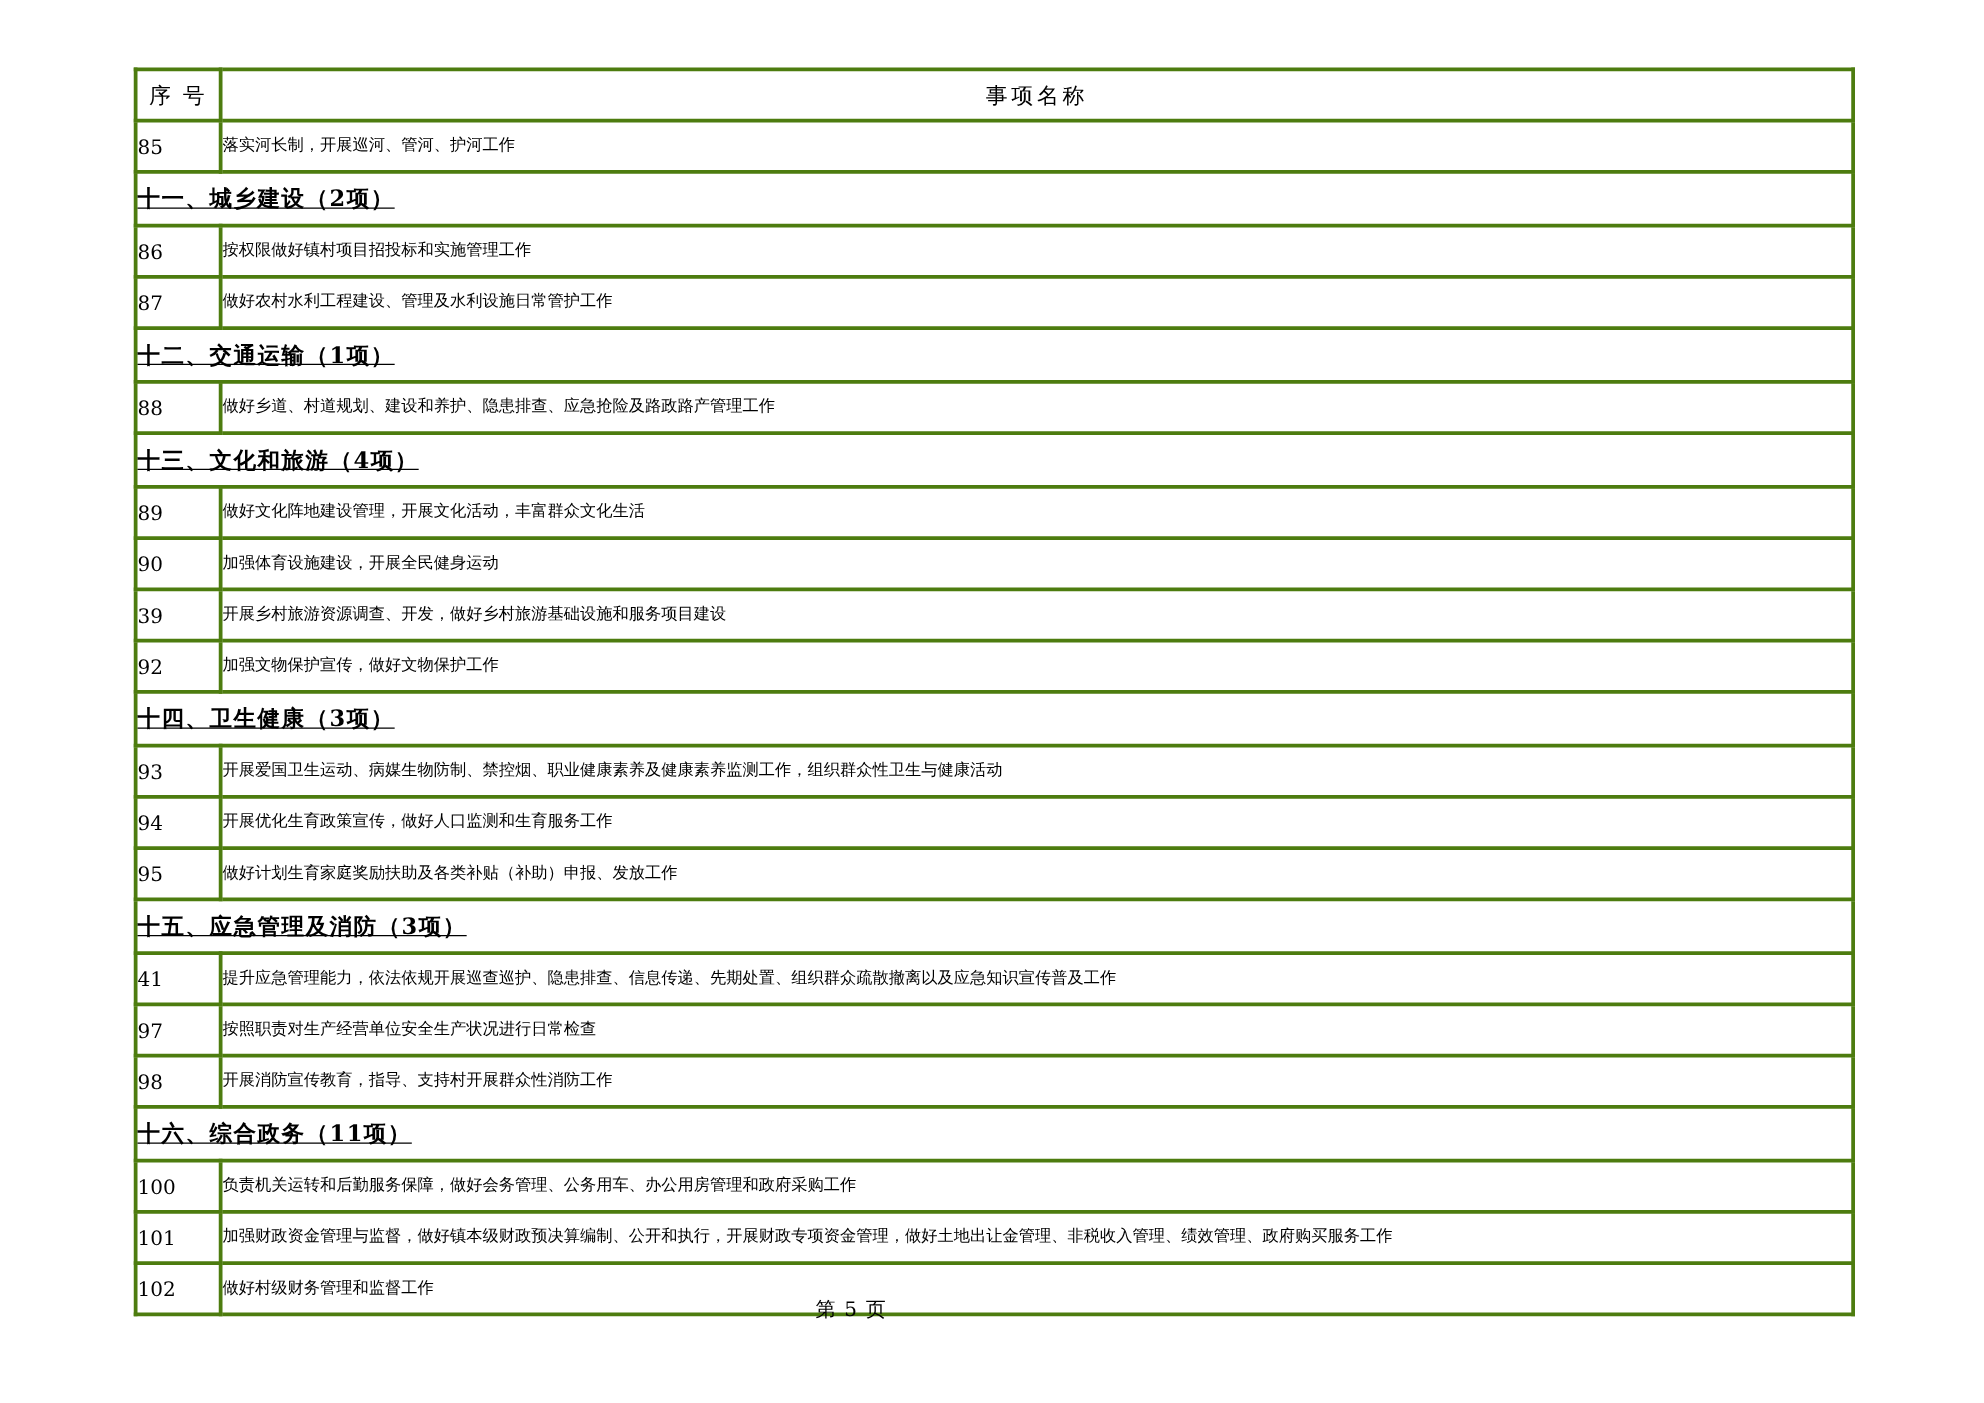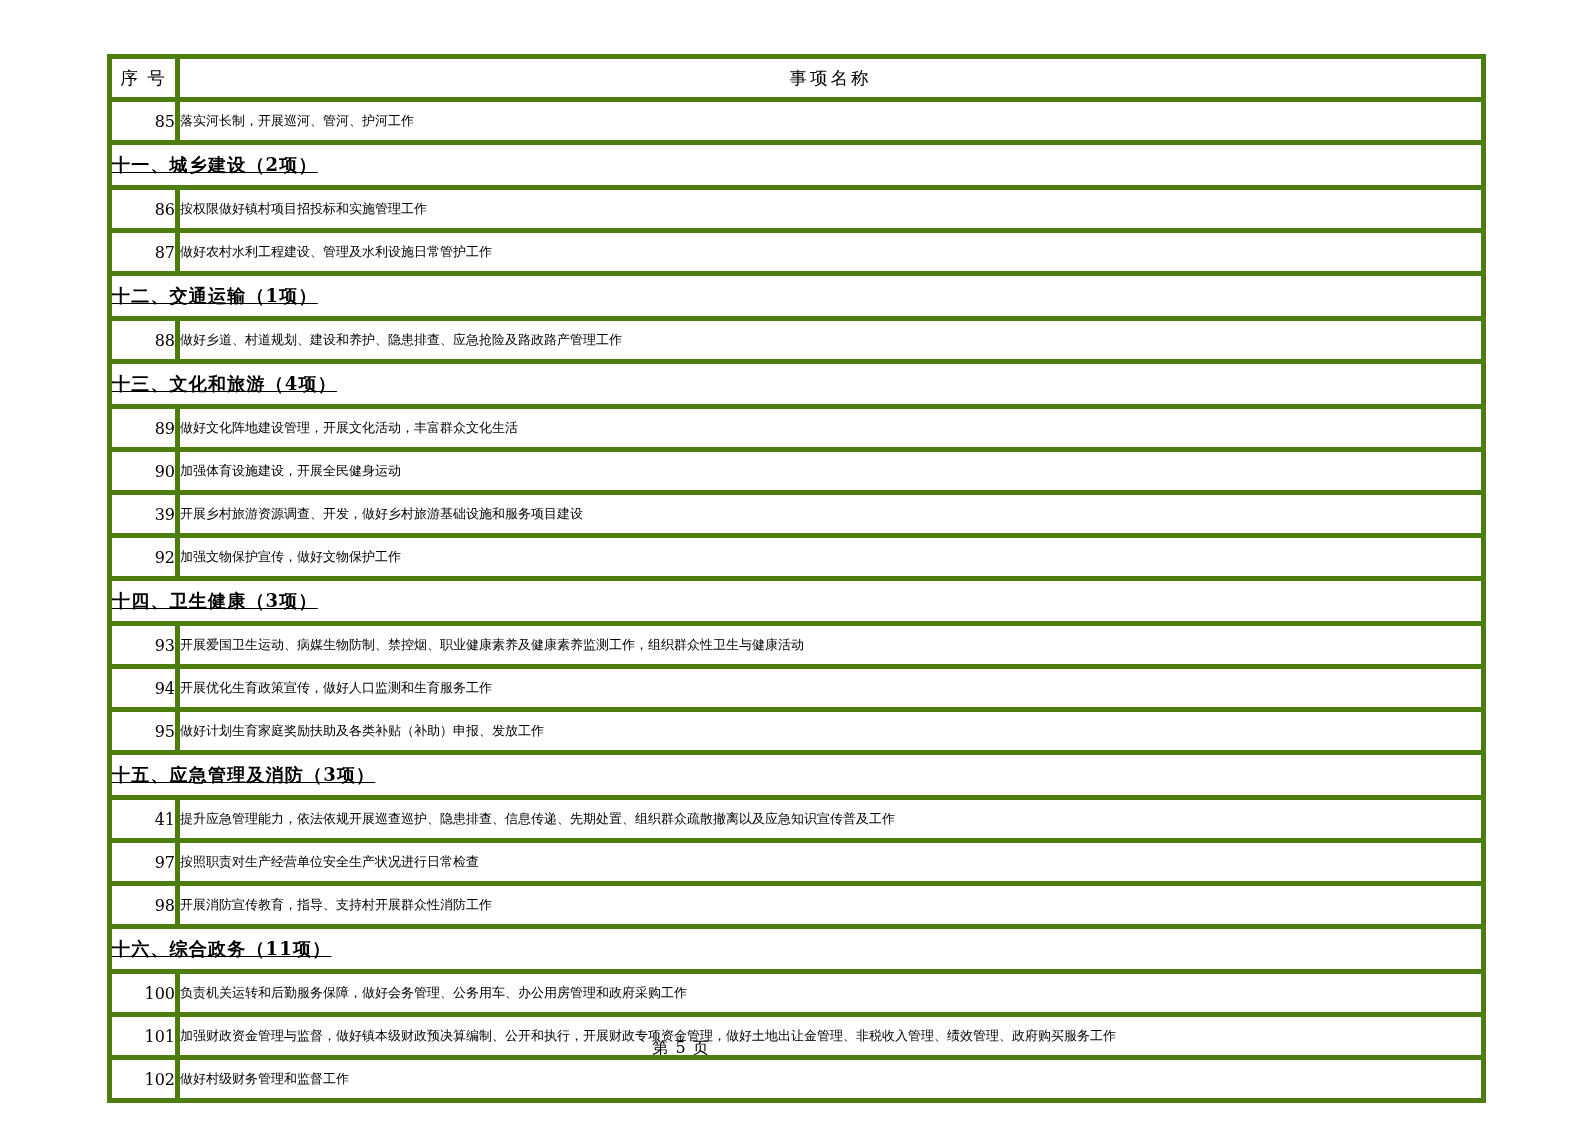--- a/index.html
+++ b/index.html
@@ -24,39 +24,39 @@
   }
   table.doc-table {
     position: absolute;
     left: 107px;
     top: 54px;
     width: 1374px;
     border-collapse: collapse;
     table-layout: fixed;
   }
   table.doc-table td {
-    border: 5px solid #4d7c0f;
+    border: 3px solid #4d7c0f;
     vertical-align: middle;
     padding: 0;
   }
   col.c-seq { width: 68px; }
   col.c-name { width: 1306px; }
 
   .hdr-seq, .hdr-name {
     text-align: center;
     font-size: 17.5px;
     height: 38px;
     letter-spacing: 2px;
   }
   .hdr-name {
     letter-spacing: 3px;
   }
 
   .row-seq {
-    text-align: right;
+    text-align: left;
     font-size: 16px;
     height: 38px;
   }
   .row-name {
     text-align: left;
     font-size: 13px;
     padding-left: 10px;
     height: 38px;
     line-height: 1.35;
     white-space: nowrap;

